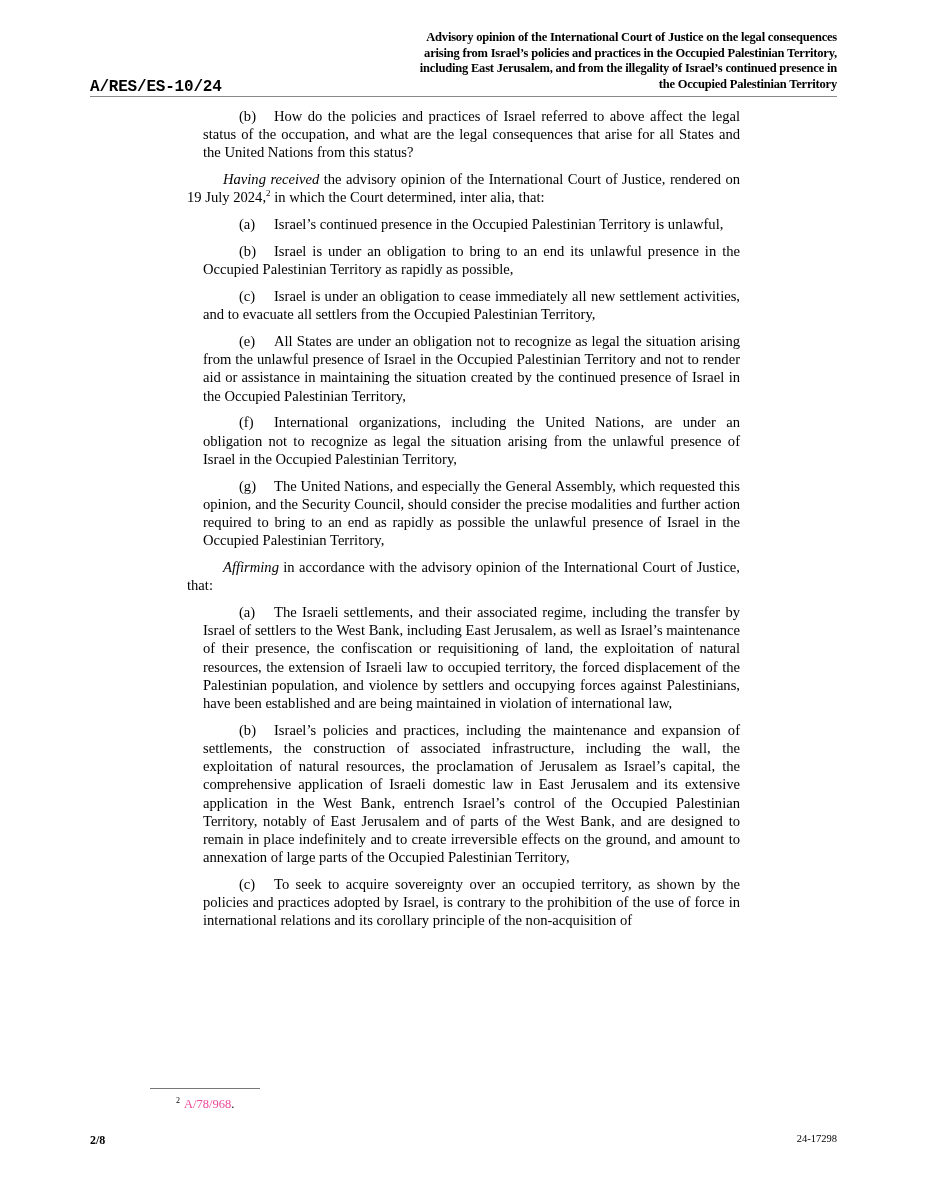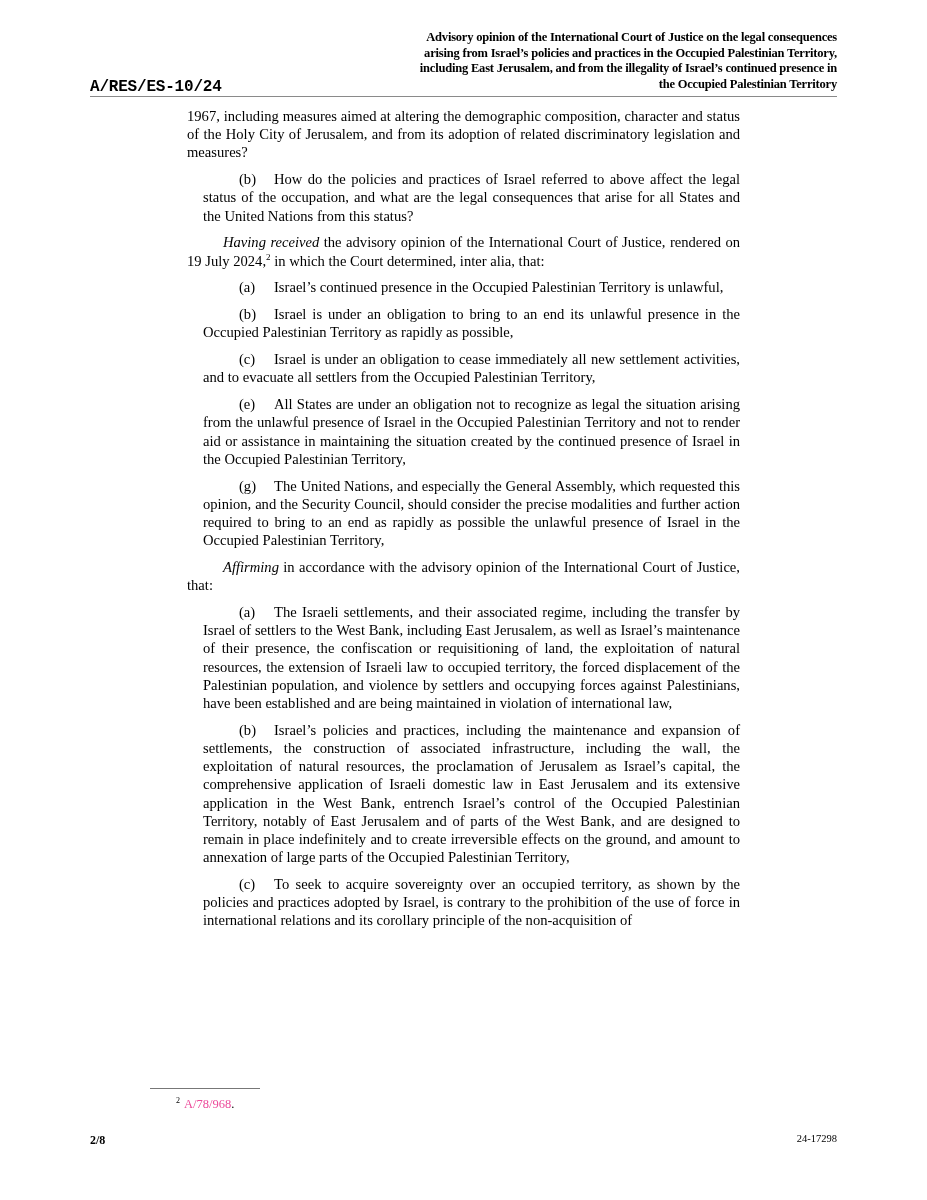--- a/index.html
+++ b/index.html
@@ -25,30 +25,30 @@
 </head>
 <body>
 
 <div class="header">
   <div class="header-code">A/RES/ES-10/24</div>
   <div class="header-title">Advisory opinion of the International Court of Justice on the legal consequences arising from Israel’s policies and practices in the Occupied Palestinian Territory, including East Jerusalem, and from the illegality of Israel’s continued presence in the Occupied Palestinian Territory</div>
 </div>
 <div class="header-rule"></div>
 
 <div class="body">
-  <p>1967, including measures aimed at altering the demographic composition, character and status of the Holy City of Jerusalem, and from its adoption of related discriminatory legislation and measures?</p>
 
   <p class="item"><span class="lbl">(b)</span><span>How do the policies and practices of Israel referred to above affect the legal status of the occupation, and what are the legal consequences that arise for all States and the United Nations from this status?</span></p>
 
   <p class="indent"><em>Having received</em><span> the advisory opinion of the International Court of Justice, rendered on 19 July 2024,</span><sup>2</sup><span> in which the Court determined, inter alia, that:</span></p>
 
   <p class="item"><span class="lbl">(a)</span><span>Israel’s continued presence in the Occupied Palestinian Territory is unlawful,</span></p>
   <p class="item"><span class="lbl">(b)</span><span>Israel is under an obligation to bring to an end its unlawful presence in the Occupied Palestinian Territory as rapidly as possible,</span></p>
   <p class="item"><span class="lbl">(c)</span><span>Israel is under an obligation to cease immediately all new settlement activities, and to evacuate all settlers from the Occupied Palestinian Territory,</span></p>
   <p class="item"><span class="lbl">(e)</span><span>All States are under an obligation not to recognize as legal the situation arising from the unlawful presence of Israel in the Occupied Palestinian Territory and not to render aid or assistance in maintaining the situation created by the continued presence of Israel in the Occupied Palestinian Territory,</span></p>
+  <p class="item"><span class="lbl">(f)</span><span>International organizations, including the United Nations, are under an obligation not to recognize as legal the situation arising from the unlawful presence of Israel in the Occupied Palestinian Territory,</span></p>
   <p class="item"><span class="lbl">(g)</span><span>The United Nations, and especially the General Assembly, which requested this opinion, and the Security Council, should consider the precise modalities and further action required to bring to an end as rapidly as possible the unlawful presence of Israel in the Occupied Palestinian Territory,</span></p>
 
   <p class="indent"><em>Affirming</em><span> in accordance with the advisory opinion of the International Court of Justice, that:</span></p>
 
   <p class="item"><span class="lbl">(a)</span><span>The Israeli settlements, and their associated regime, including the transfer by Israel of settlers to the West Bank, including East Jerusalem, as well as Israel’s maintenance of their presence, the confiscation or requisitioning of land, the exploitation of natural resources, the extension of Israeli law to occupied territory, the forced displacement of the Palestinian population, and violence by settlers and occupying forces against Palestinians, have been established and are being maintained in violation of international law,</span></p>
   <p class="item"><span class="lbl">(b)</span><span>Israel’s policies and practices, including the maintenance and expansion of settlements, the construction of associated infrastructure, including the wall, the exploitation of natural resources, the proclamation of Jerusalem as Israel’s capital, the comprehensive application of Israeli domestic law in East Jerusalem and its extensive application in the West Bank, entrench Israel’s control of the Occupied Palestinian Territory, notably of East Jerusalem and of parts of the West Bank, and are designed to remain in place indefinitely and to create irreversible effects on the ground, and amount to annexation of large parts of the Occupied Palestinian Territory,</span></p>
   <p class="item"><span class="lbl">(c)</span><span>To seek to acquire sovereignty over an occupied territory, as shown by the policies and practices adopted by Israel, is contrary to the prohibition of the use of force in international relations and its corollary principle of the non-acquisition of</span></p>
 </div>
 
 <div class="fn-rule"></div>

